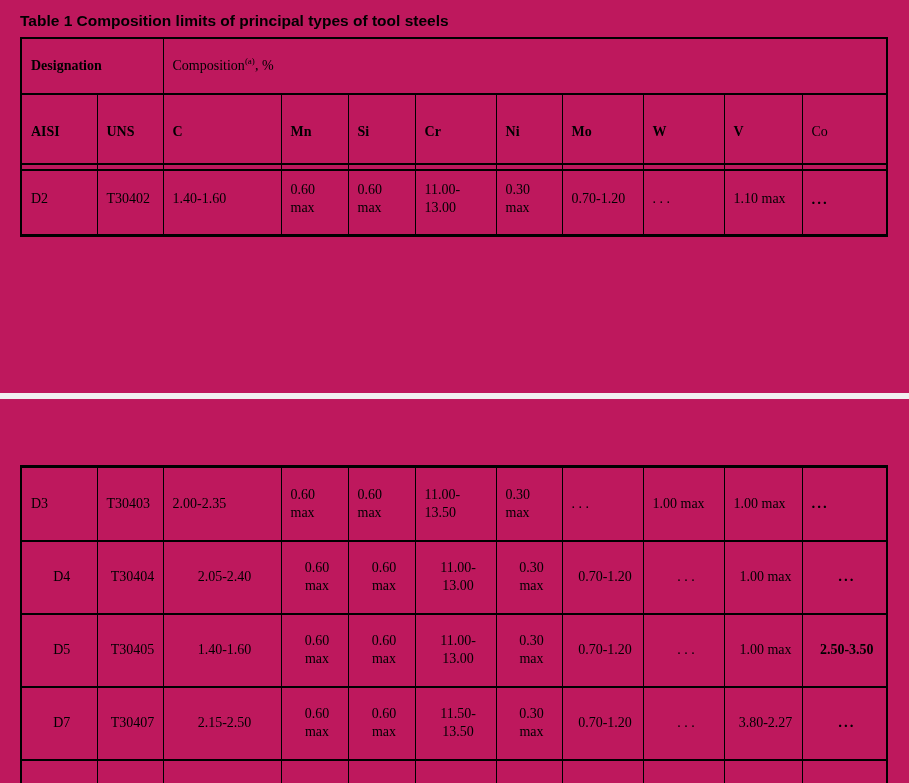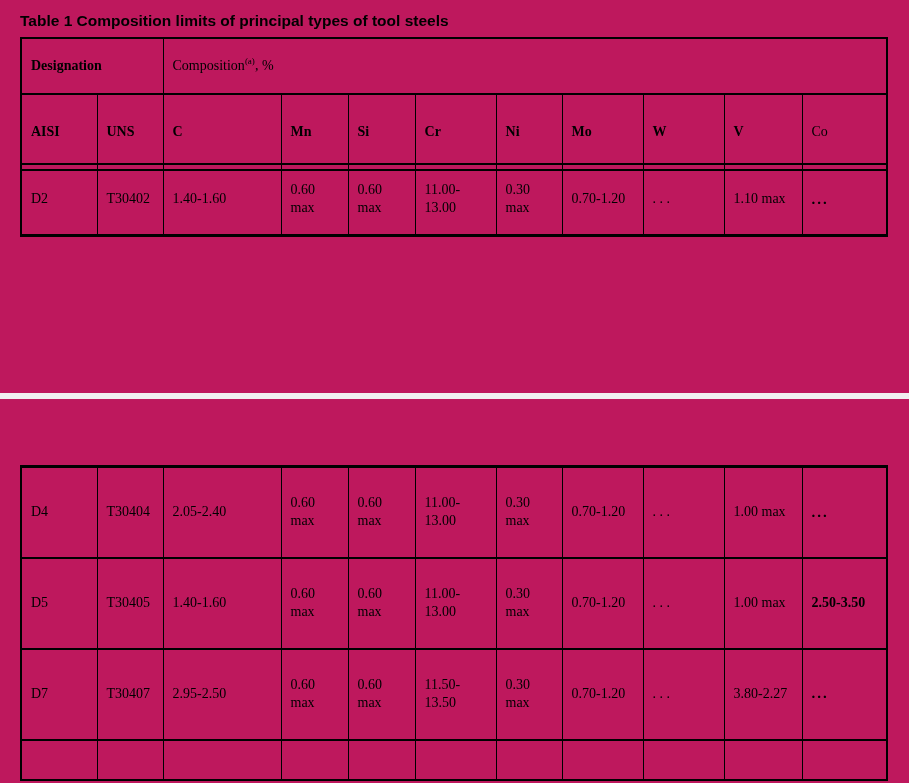--- a/index.html
+++ b/index.html
@@ -51,21 +51,21 @@
   .h { font-weight: bold; }
   .bold-val { font-weight: bold; }
   .dots-bold { font-weight: bold; letter-spacing: 2px; font-size: 15px; }
   sup { font-size: 9px; line-height: 0; }
 
   .rA1 { height: 56px; }
   .rA2 { height: 76px; }
   .rSec { height: 56px; }
   .rD  { height: 71px; }
   .rD3 { height: 74px; }
-  .rD4, .rD5, .rD7 { height: 91px; }
+  .rD4, .rD5, .rD7 { height: 73px; text-align: center; }
   .rPartial { height: 40px; }
 
   .page-break {
     position: absolute;
     left: 0;
     top: 393px;
     width: 909px;
     height: 6px;
     background: #f0f0f0;
   }
@@ -162,20 +162,37 @@
           <col style="width:67px">
         <col style="width:67px">
           <col style="width:81px">
           <col style="width:66px">
           <col style="width:81px">
         <col style="width:81px">
           <col style="width:78px">
           <col style="width:85px">
       </colgroup>
       <tbody>
+          <tr class="rD3">
+        <td>D3</td>
+        <td>T30403</td>
+        <td>2.00-2.35</td>
+        <td>0.60
+max</td>
+        <td>0.60
+max</td>
+        <td>11.00-
+13.50</td>
+        <td>0.30
+max</td>
+        <td>. . .</td>
+        <td>1.00 max</td>
+        <td>1.00 max</td>
+        <td class="dots-bold">...</td>
+      </tr>
       <tr class="rD4">
         <td>D4</td>
         <td>T30404</td>
         <td>2.05-2.40</td>
         <td>0.60
 max</td>
         <td>0.60
 max</td>
         <td>11.00-
 13.00</td>
@@ -199,21 +216,21 @@
         <td>0.30
 max</td>
         <td>0.70-1.20</td>
         <td>. . .</td>
         <td>1.00 max</td>
         <td class="bold-val">2.50-3.50</td>
       </tr>
       <tr class="rD7">
         <td>D7</td>
         <td>T30407</td>
-        <td>2.95-2.50</td>
+        <td>2.15-2.50</td>
         <td>0.60
 max</td>
         <td>0.60
 max</td>
         <td>11.50-
 13.50</td>
         <td>0.30
 max</td>
         <td>0.70-1.20</td>
         <td>. . .</td>

